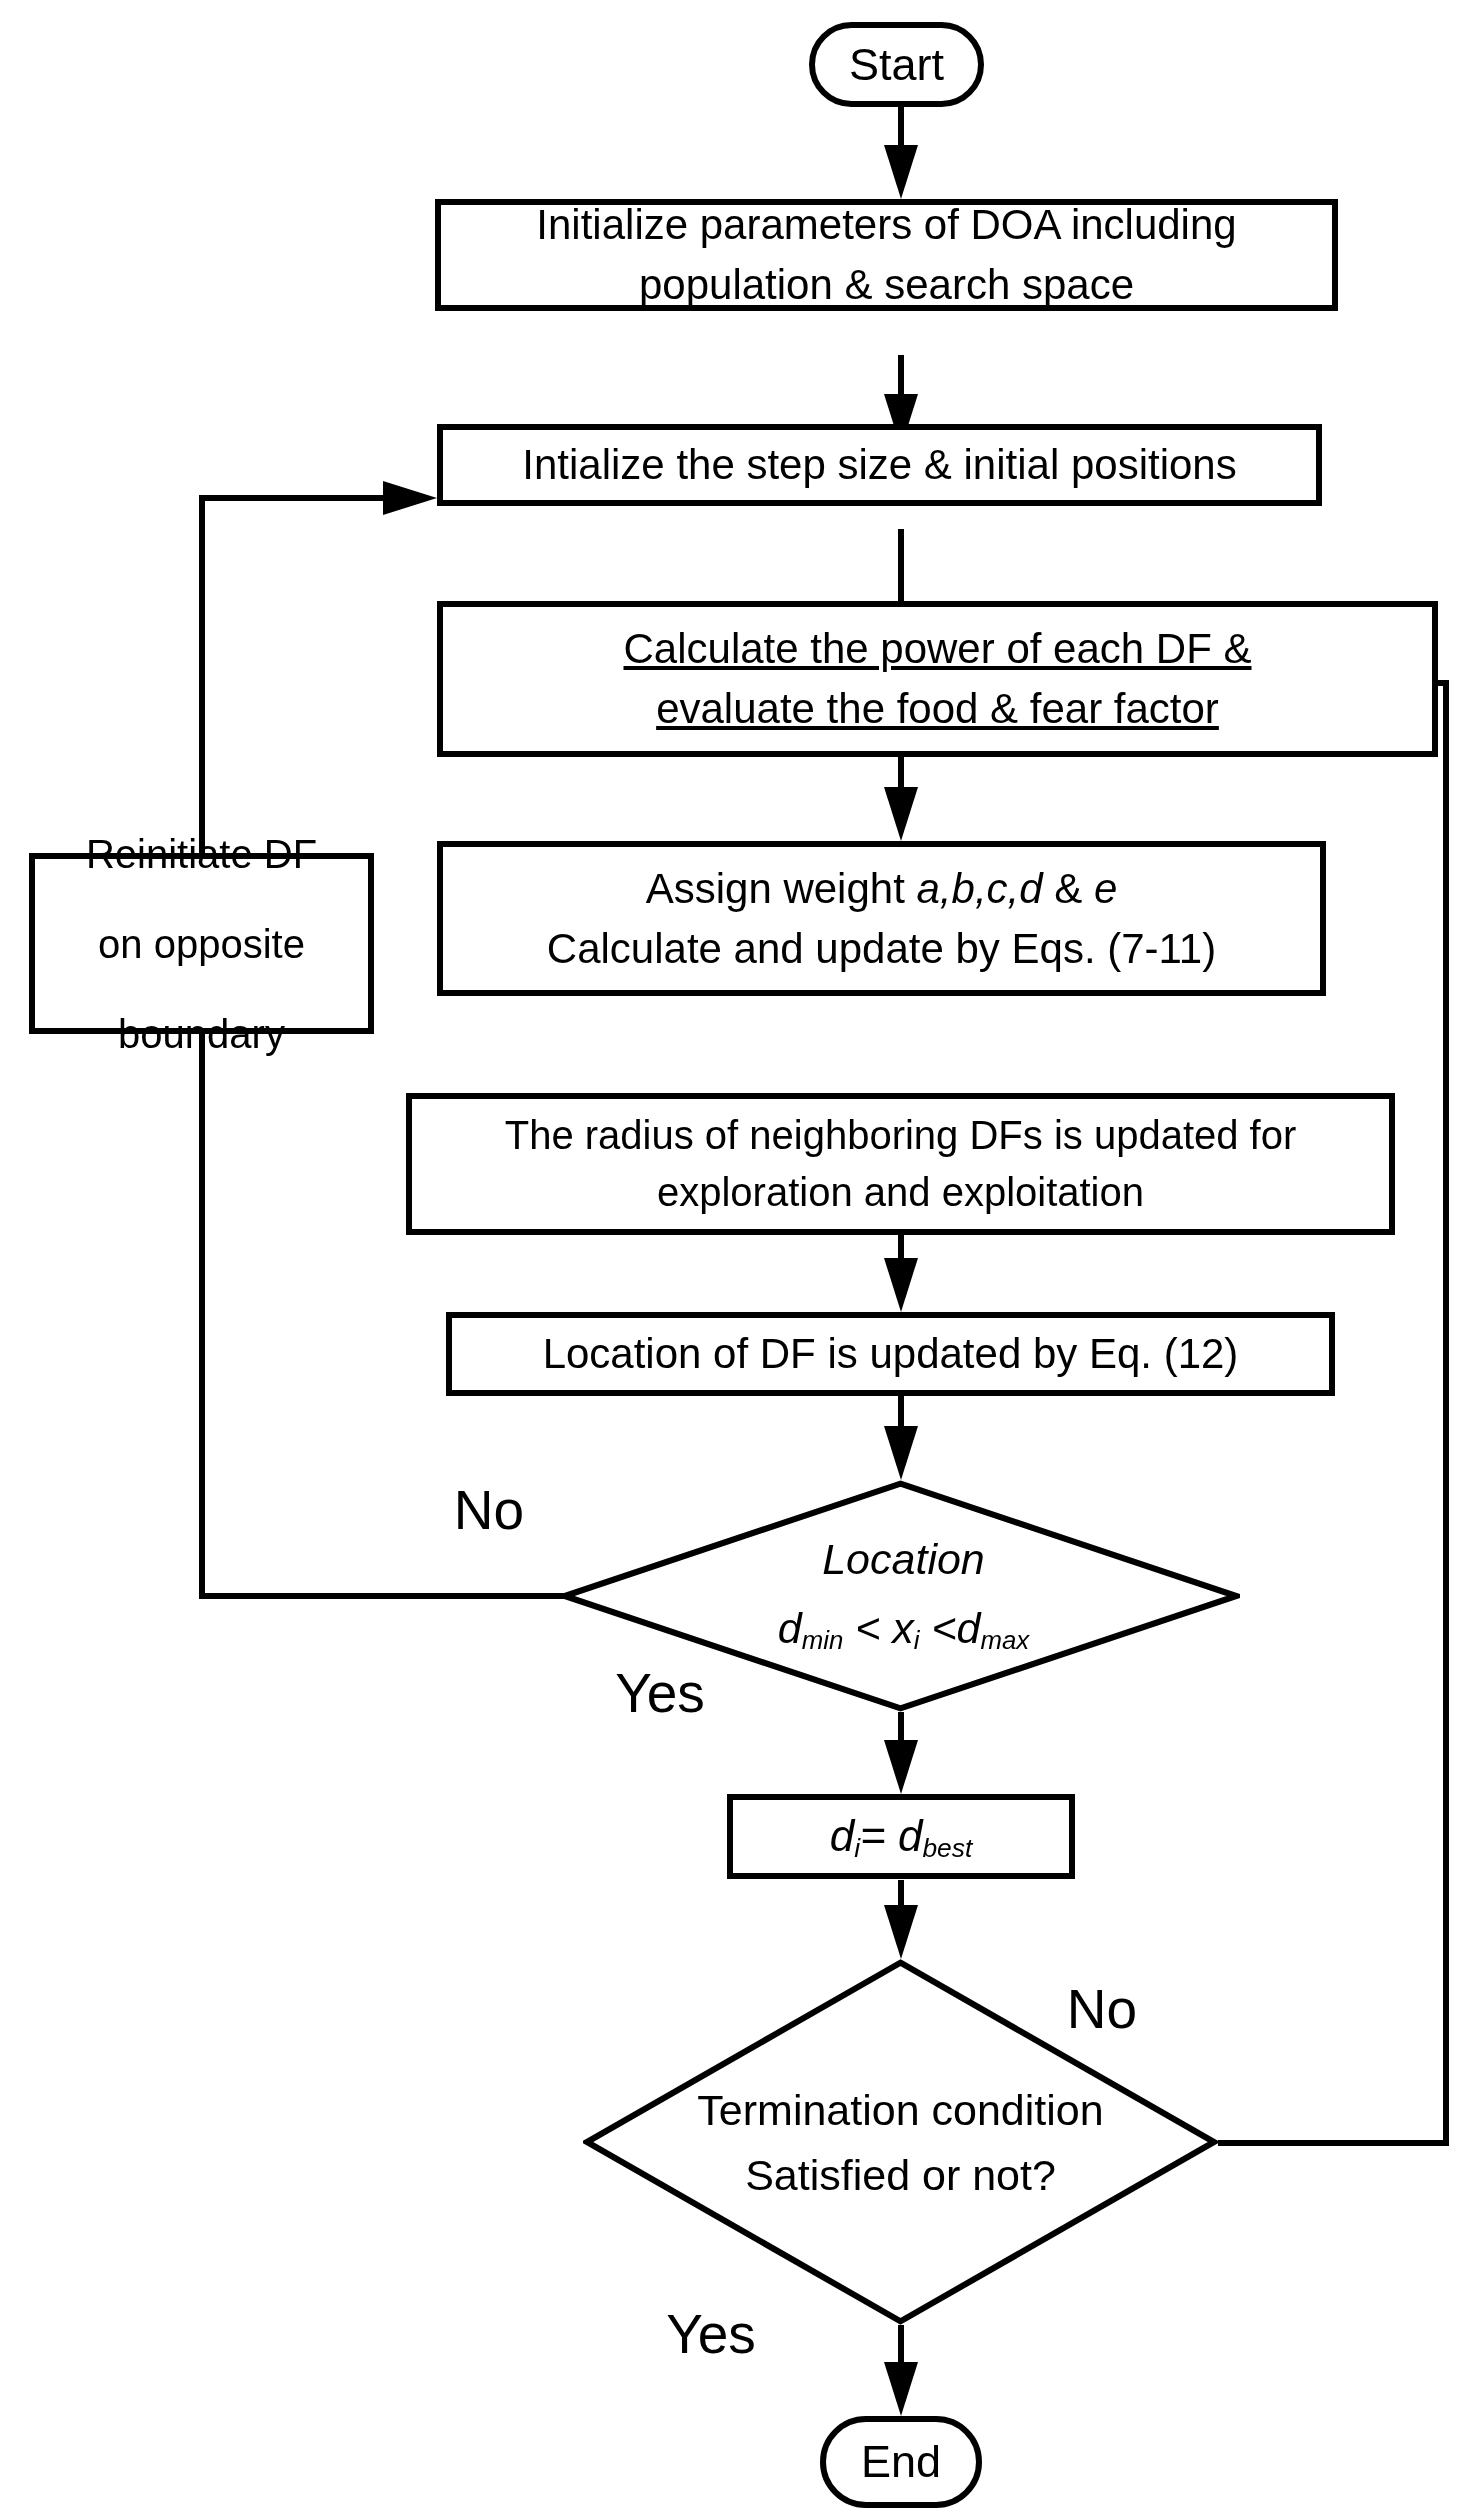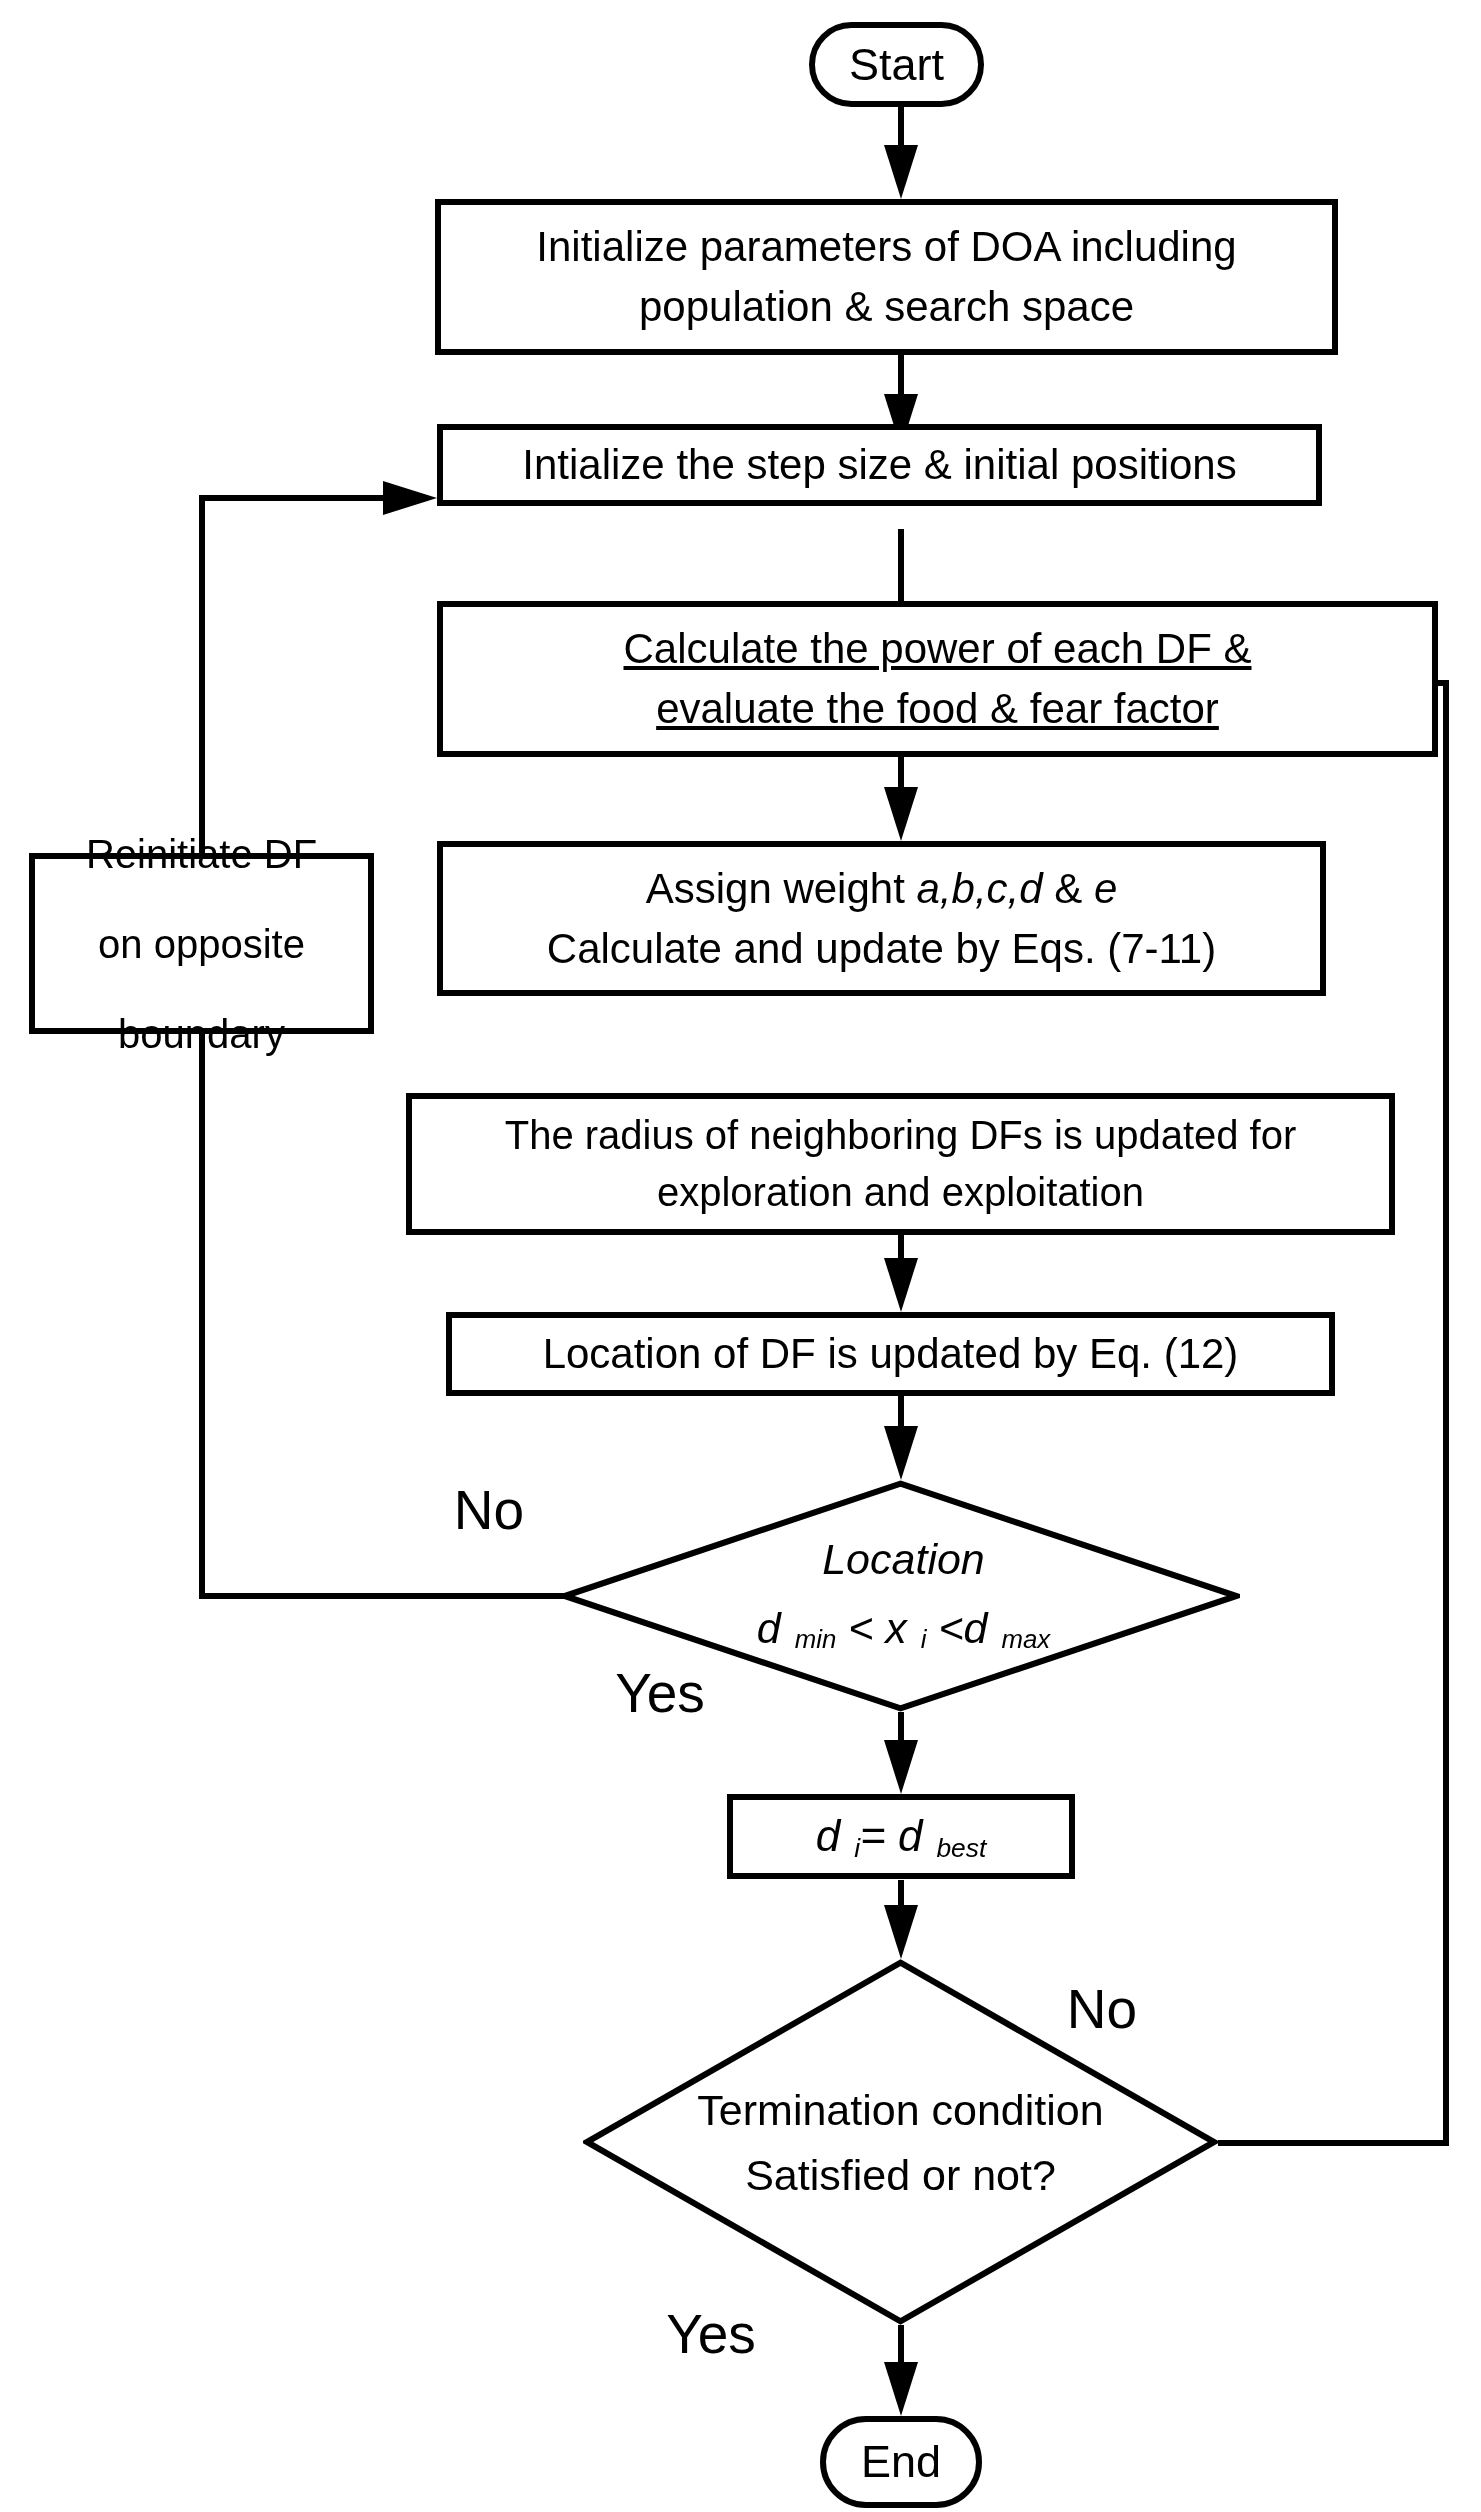--- a/index.html
+++ b/index.html
@@ -74,21 +74,21 @@
     z-index:3;
     display:flex;
     flex-direction:column;
     justify-content:center;
     text-align:center;
     font-size:43px;
     line-height:1.6;
   }
   .it { font-style:italic; }
   .formula { white-space:pre; font-style:italic; }
-  .formula .sub { font-size:0.6em; vertical-align:-0.22em;margin-left:14px; }
+  .formula .sub { font-size:0.6em; vertical-align:-0.22em; }
 </style>
 </head>
 <body>
 
 <div class="canvas">
 
   <div class="vline" style="left:898px; top:107px; height:49px;"></div>
   <div class="arrow-down" style="left:884px; top:145px;"></div>
 
   <div class="vline" style="left:898px; top:355px; height:49px;"></div>
@@ -126,21 +126,21 @@
 
   <div class="edge-label" style="left:489px; top:1510px;">No</div>
   <div class="edge-label" style="left:660px; top:1693px;">Yes</div>
   <div class="edge-label" style="left:1102px; top:2009px;">No</div>
   <div class="edge-label" style="left:711px; top:2334px;">Yes</div>
 
   <div class="terminator" style="left:809px; top:22px; width:175px; height:85px;">
     <span>Start</span>
   </div>
 
-  <div class="process" style="left:435px; top:199px; width:903px; height:156px;">
+  <div class="process" style="left:435px; top:199px; width:903px; height:112px;">
     <div class="ln">Initialize parameters of DOA including</div>
     <div class="ln">population &amp; search space</div>
   </div>
 
   <div class="process" style="left:437px; top:424px; width:885px; height:82px;">
     <div class="ln">Intialize the step size &amp; initial positions</div>
   </div>
 
   <div class="process" style="left:437px; top:601px; width:1001px; height:156px;text-decoration:underline;">
     <div class="ln">Calculate the power of each DF &amp;</div>

